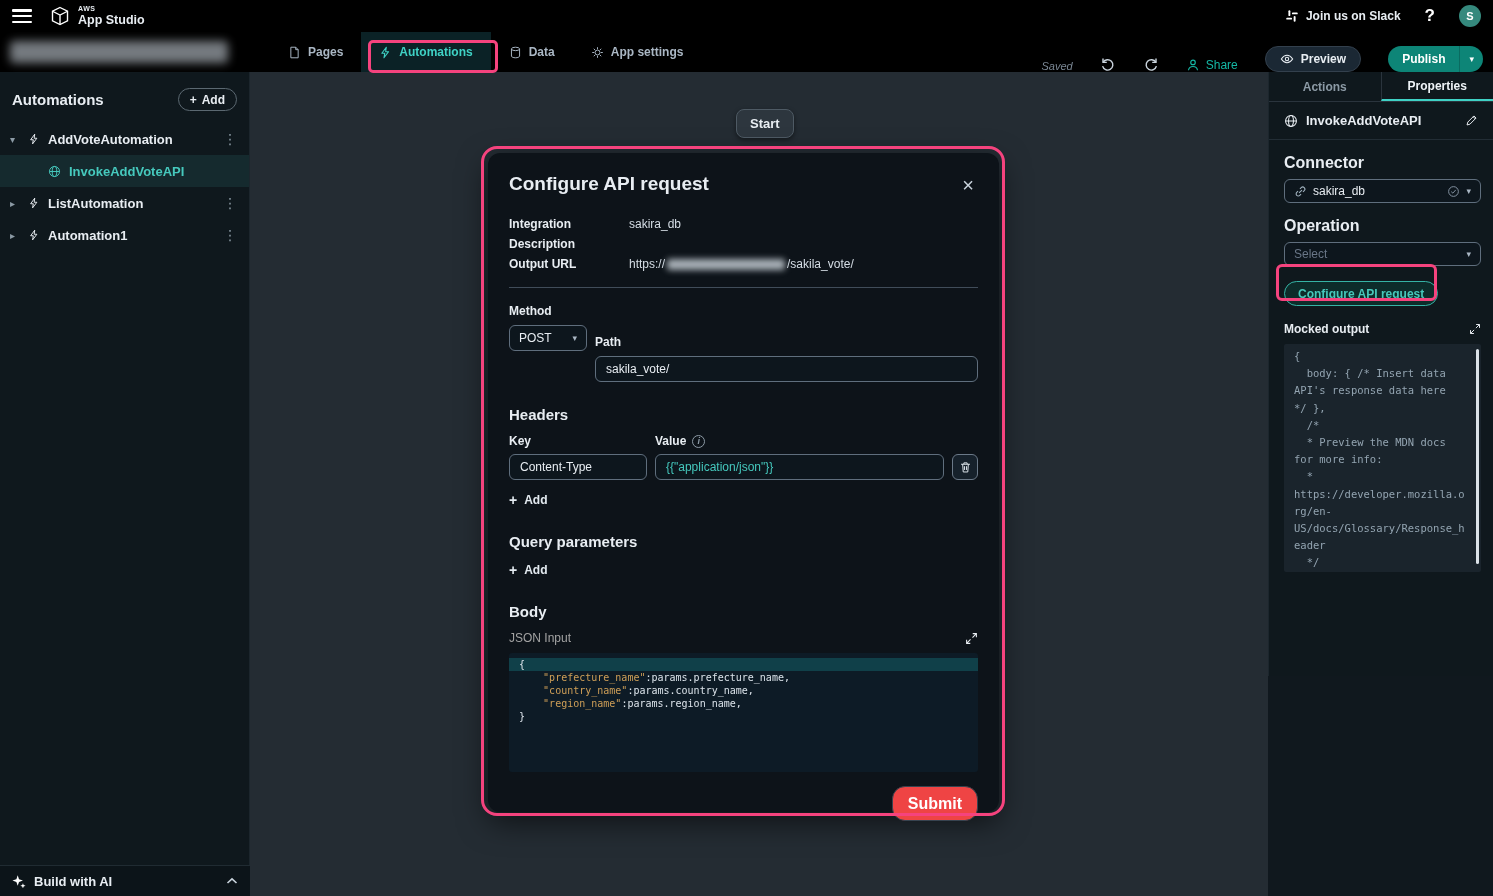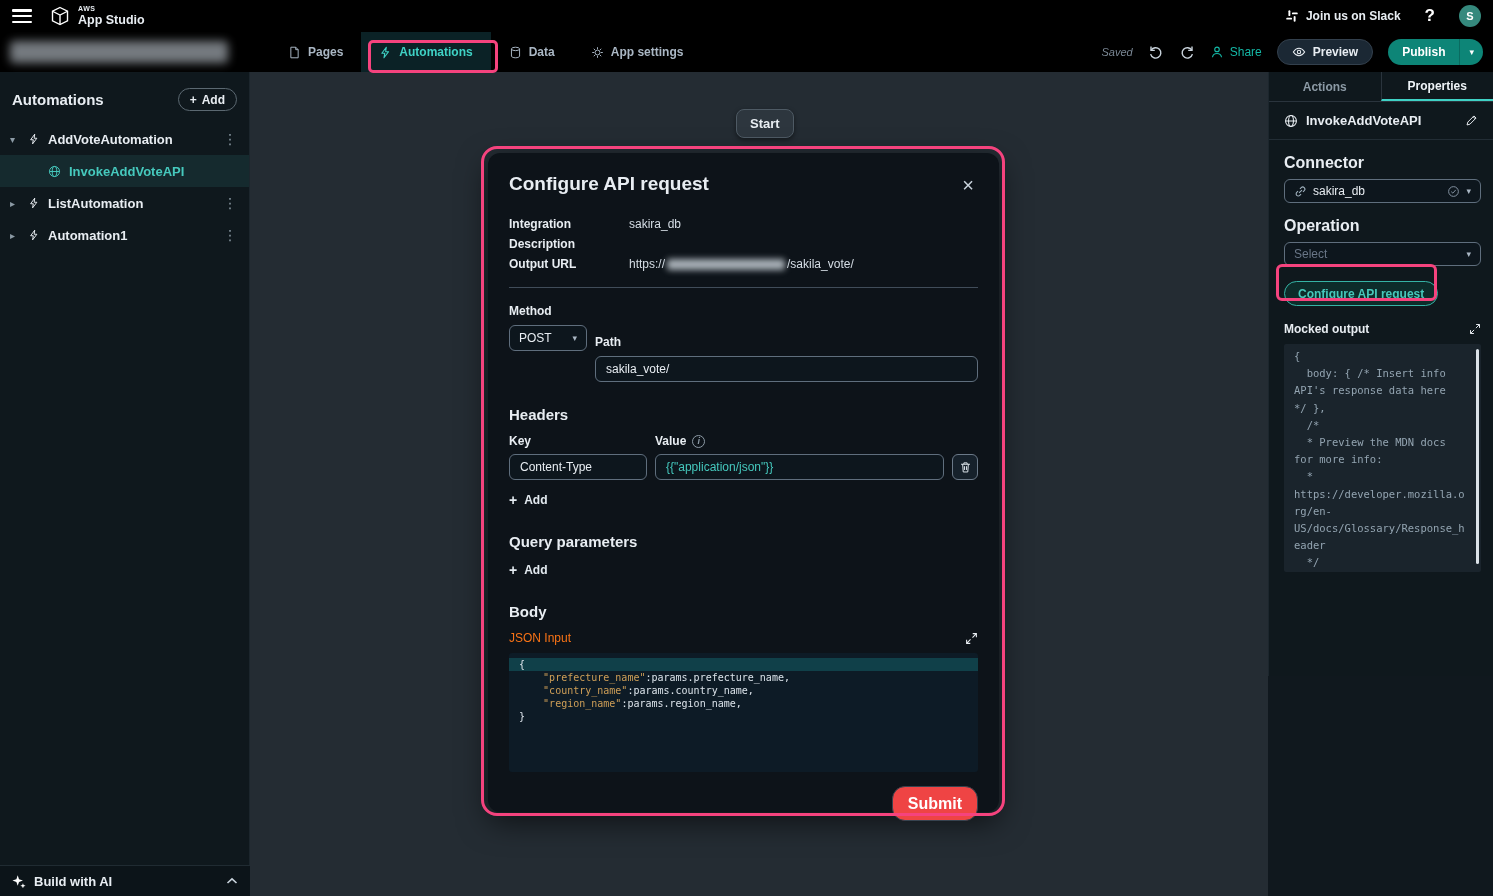--- a/index.html
+++ b/index.html
@@ -25,21 +25,21 @@
 
   
   .navbar { position:absolute; left:0; top:32px; width:1493px; height:40px; background:#000;
     display:flex; align-items:center; z-index:15; }
   .app-name-blur { position:absolute; left:10px; top:9px; width:218px; height:22px;
     background:#8a9096; border-radius:4px; filter:blur(5px); opacity:.85; }
   .nav-tabs { position:absolute; left:270px; top:0; height:40px; display:flex; align-items:stretch; }
   .nav-tab { display:flex; align-items:center; gap:7px; padding:0 18px; font-size:12px;
     color:#aab7c4; cursor:pointer;font-weight:bold; }
   .nav-tab.active { color:#3fd2c5; background:#0b2226; font-weight:bold; }
-  .nav-right { position:absolute; right:10px; top:0; height:40px; display:flex; align-items:center; gap:15px; }
+  .nav-right { position:absolute; right:10px; top:0; height:40px; display:flex; align-items:flex-end; gap:27px; }
   .saved { font-size:11px; font-style:italic; color:#7a8794; }
   .hist-icon { color:#c9d3dc; cursor:pointer; }
   .share { display:flex; align-items:center; gap:6px; font-size:12px; color:#14b8a6; cursor:pointer; }
   .btn-preview { display:flex; align-items:center; gap:7px; height:26px; padding:0 14px;
     background:#1b2834; border:1px solid #33404d; border-radius:14px; font-size:12px; font-weight:bold;
     color:#e8edf2; cursor:pointer; }
   .btn-publish { display:flex; align-items:stretch; height:26px; border-radius:14px; overflow:hidden;
     background:#0d8577; cursor:pointer; }
   .btn-publish .main { display:flex; align-items:center; padding:0 14px; font-size:12px; font-weight:bold; color:#fff; }
   .btn-publish .caret { display:flex; align-items:center; padding:0 9px; border-left:1px solid #0a6b60; color:#fff; font-size:9px; }
@@ -108,21 +108,21 @@
     font-size:9px; font-style:italic; display:inline-flex; align-items:center; justify-content:center; cursor:pointer; }
   .kv-row { display:flex; gap:8px; margin-top:6px; }
   .kv-row .key-in { width:138px; flex:none; }
   .kv-row .val-in { flex:1; }
   .btn-trash { width:26px; height:26px; flex:none; border:1px solid #6b7988; border-radius:6px;
     background:#16212b; color:#dfe6ec; display:flex; align-items:center; justify-content:center; cursor:pointer; }
   .btn-addlink { display:inline-flex; align-items:center; gap:7px; margin-top:12px; font-size:12px;
     font-weight:bold; color:#e3eaf0; cursor:pointer; background:none; border:none; }
   .btn-addlink .plus { font-size:14px; }
   .ji-row { display:flex; align-items:center; justify-content:space-between; margin-top:11px; }
-  .ji-label { font-size:12px; color:#f97316; }
+  .ji-label { font-size:12px; color:#a3a3a3; }
   .expand-ic { color:#e8edf2; cursor:pointer; }
   .json-editor { margin-top:8px; height:119px; background:#0d1b26; border-radius:3px; padding:5px 0; overflow:hidden; }
   .ce-line { white-space:pre; font-family:"DejaVu Sans Mono", monospace; font-size:10px; line-height:13px;
     color:#dbe3ea; padding-left:10px; }
   .ce-line.ce-hl { background:#104049; }
   .tok { color:#cf9f57; }
   .modal-foot { display:flex; justify-content:flex-end; margin-top:14px; }
   .btn-submit { height:35px; padding:0 15px; border-radius:13px; border:1px solid #37434f;
     background:#ef4444; color:#fff; font-size:16px; font-weight:bold; cursor:pointer; }
 
@@ -484,21 +484,21 @@
     <div class="mo-row">
       <span class="mo-label">Mocked output</span>
       <span class="expand-ic icon">
         <svg width="12" height="12" viewBox="0 0 16 16" stroke="currentColor" stroke-width="1.3" fill="none">
           <path d="M9.5 2h4.5v4.5M14 2 9.2 6.8M6.5 14H2V9.5M2 14l4.8-4.8"></path>
         </svg>
       </span>
     </div>
     <div class="mo-code">
       <div class="mo-line">{</div>
-      <div class="mo-line">  body: { /* Insert info</div>
+      <div class="mo-line">  body: { /* Insert data</div>
       <div class="mo-line">API's response data here</div>
       <div class="mo-line">*/ },</div>
       <div class="mo-line">  /*</div>
       <div class="mo-line">  * Preview the MDN docs</div>
       <div class="mo-line">for more info:</div>
       <div class="mo-line">  *</div>
       <div class="mo-line">https://developer.mozilla.o</div>
       <div class="mo-line">rg/en-</div>
       <div class="mo-line">US/docs/Glossary/Response_h</div>
       <div class="mo-line">eader</div>

